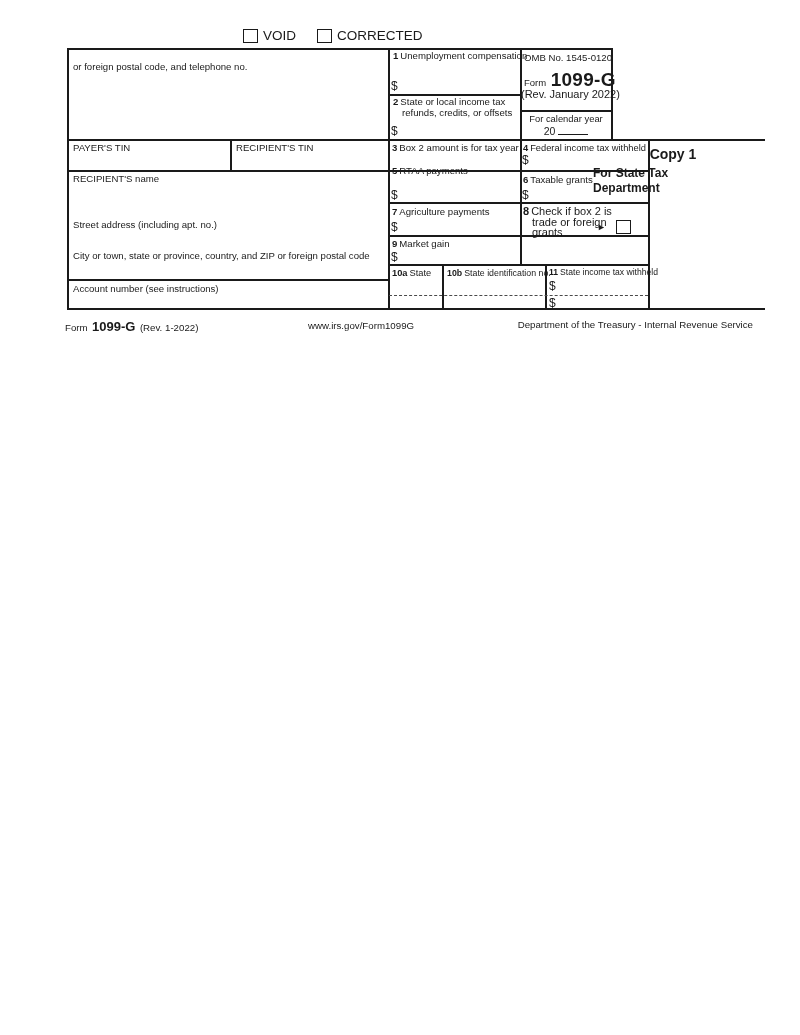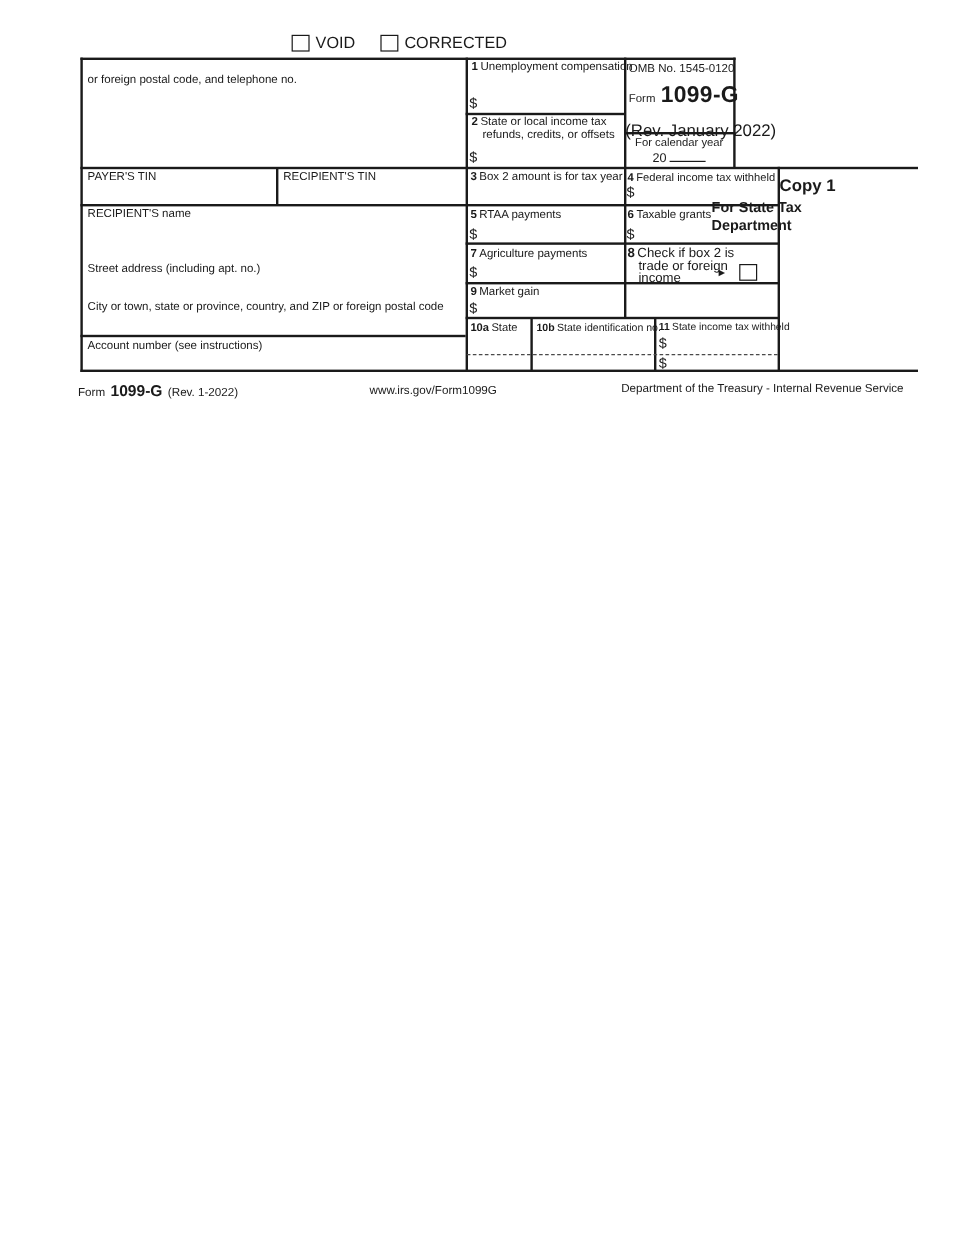--- a/index.html
+++ b/index.html
@@ -71,21 +71,21 @@
     <span class="bnum">2</span><span>State or local income tax</span><br>
     <span class="hang">refunds, credits, or offsets</span>
   </div>
   <div class="dollar" style="left:391px;top:124px;">$</div>
 
   <div class="t omb nw" style="left:524px;top:52px;">OMB No. 1545-0120</div>
   <div class="t nw" style="left:524px;top:69px;">
     <span class="form-word">Form</span>
     <span class="form-number">1099-G</span>
   </div>
-  <div class="t nw" style="left:521px;top:100px;font-size:14px;">(Rev. January 2022)</div>
+  <div class="t nw" style="left:521px;top:88px;font-size:11px;">(Rev. January 2022)</div>
   <div class="t" style="left:520px;top:113px;width:92px;text-align:center;font-size:9.4px;">For calendar year</div>
   <div class="t" style="left:520px;top:124px;width:92px;text-align:center;font-size:10.5px;">
     <span>20</span>
     <span class="blank"></span>
   </div>
 
   <div class="copy-label" style="right:47px;top:146px;width:160px;">Copy 1</div>
   <div class="copy-for" style="right:47px;top:166px;width:160px;">
     <span>For State Tax</span><br>
     <span>Department</span>
@@ -95,38 +95,38 @@
   <div class="t lbl" style="left:236px;top:143px;">RECIPIENT'S TIN</div>
   <div class="t lbl nw" style="left:392px;top:143px;">
     <span class="bnum">3</span><span>Box 2 amount is for tax year</span>
   </div>
   <div class="t nw" style="left:523px;top:143px;font-size:9.3px;">
     <span class="bnum">4</span><span>Federal income tax withheld</span>
   </div>
   <div class="dollar" style="left:522px;top:153px;">$</div>
 
   <div class="t lbl" style="left:73px;top:174px;">RECIPIENT'S name</div>
-  <div class="t lbl nw" style="left:392px;top:175px;">
+  <div class="t lbl nw" style="left:392px;top:166px;">
     <span class="bnum">5</span><span>RTAA payments</span>
   </div>
   <div class="dollar" style="left:391px;top:188px;">$</div>
   <div class="t lbl nw" style="left:523px;top:175px;">
     <span class="bnum">6</span><span>Taxable grants</span>
   </div>
   <div class="dollar" style="left:522px;top:188px;">$</div>
 
   <div class="t lbl" style="left:73px;top:220px;">Street address (including apt. no.)</div>
   <div class="t lbl nw" style="left:392px;top:207px;">
     <span class="bnum">7</span><span>Agriculture payments</span>
   </div>
   <div class="dollar" style="left:391px;top:220px;">$</div>
   <div class="t" style="left:523px;top:206px;font-size:11px;line-height:10.6px;">
     <span class="bnum">8</span><span>Check if box 2 is</span><br>
     <span class="hang">trade or foreign</span><br>
-    <span class="hang">income</span>
+    <span class="hang">grants</span>
   </div>
   <div class="arrow" style="left:597px;top:222px;">►</div>
   <div class="cb" style="left:616px;top:220px;"></div>
 
   <div class="t lbl nw" style="left:73px;top:251px;">City or town, state or province, country, and ZIP or foreign postal code</div>
   <div class="t lbl nw" style="left:392px;top:239px;">
     <span class="bnum">9</span><span>Market gain</span>
   </div>
   <div class="dollar" style="left:391px;top:250px;">$</div>
 

